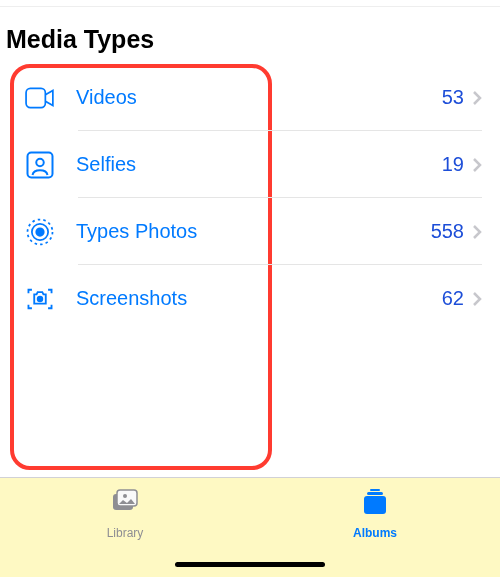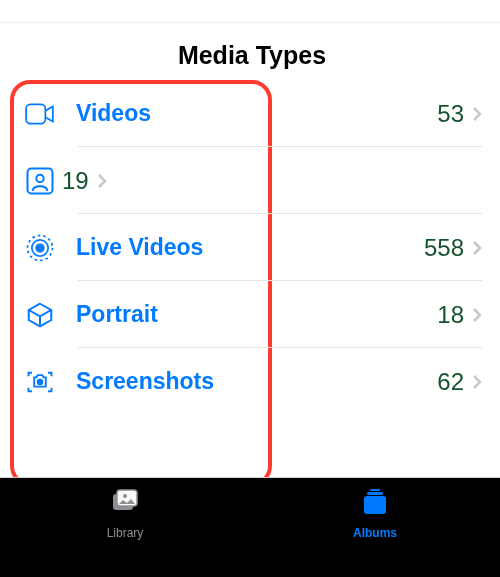--- a/index.html
+++ b/index.html
@@ -9,24 +9,23 @@
       font-family: -apple-system, BlinkMacSystemFont, "Helvetica Neue", sans-serif;
     }
     body {
       width: 500px;
       height: 577px;
       background: #fff;
       position: relative;
       overflow: hidden;
     }
     .header {
-      padding: 18px 20px 10px 24px;
+      padding: 18px 20px 10px 6px;
       border-top: 1px solid #eee;
-      margin-top: 22px;
-      text-align: center;
+      margin-top: 6px;
     }
     .header h2 {
       font-size: 25px;
       font-weight: 700;
       color: #000;
     }
     .list {
       position: relative;
       padding: 0 18px;
     }
@@ -61,46 +60,46 @@
       align-items: center;
       color: #007aff;
     }
     .icon-wrap svg {
       width: 30px;
       height: 30px;
     }
     .label {
       flex: 1;
       color: #007aff;
-      font-size: 23px;
-      font-weight: 700;
+      font-size: 20px;
+      font-weight: 400;
       padding-left: 14px;
     }
     .count {
-      color: #14532d;
-      font-size: 24px;
+      color: #1d4ed8;
+      font-size: 20px;
       padding-right: 8px;
     }
     .chev {
       color: #c7c7cc;
       display: flex;
       align-items: center;
     }
     .chev svg {
       width: 10px;
       height: 16px;
     }
     .tabbar {
       position: absolute;
       left: 0;
       right: 0;
       bottom: 0;
       height: 100px;
       border-top: 1px solid #d1d1d6;
-      background: #000000;
+      background: #fef9c3;
       display: flex;
       justify-content: space-around;
       padding-top: 8px;
     }
     .tab {
       width: 100px;
       display: flex;
       flex-direction: column;
       align-items: center;
       color: #8e8e93;
@@ -160,63 +159,48 @@
   </div>
 
   <div class="row">
     <span class="icon-wrap">
       <svg viewBox="0 0 24 24" fill="none" stroke="currentColor" stroke-width="1.6">
         <rect x="2" y="2" width="20" height="20" rx="3"></rect>
         <circle cx="12" cy="10" r="3"></circle>
         <path d="M6 20 C7 15 17 15 18 20"></path>
       </svg>
     </span>
+    <span class="label">Selfies</span>
     <span class="count">19</span>
     <span class="chev">
       <svg viewBox="0 0 10 16" fill="none" stroke="currentColor" stroke-width="2.5">
           <path d="M2 2 L8 8 L2 14"></path>
         </svg>
     </span>
     <div class="row-sep"></div>
   </div>
 
   <div class="row">
     <span class="icon-wrap">
       <svg viewBox="0 0 24 24" fill="none" stroke="currentColor" stroke-width="1.4">
         <circle cx="12" cy="12" r="3" fill="currentColor"></circle>
         <circle cx="12" cy="12" r="6.5"></circle>
         <circle cx="12" cy="12" r="10" stroke-dasharray="2 2.5"></circle>
       </svg>
     </span>
-    <span class="label">Live Videos</span>
+    <span class="label">Types Photos</span>
     <span class="count">558</span>
     <span class="chev">
       <svg viewBox="0 0 10 16" fill="none" stroke="currentColor" stroke-width="2.5">
           <path d="M2 2 L8 8 L2 14"></path>
         </svg>
     </span>
     <div class="row-sep"></div>
   </div>
 
-  <div class="row">
-    <span class="icon-wrap">
-      <svg viewBox="0 0 24 24" fill="none" stroke="currentColor" stroke-width="1.6">
-        <path d="M12 3 L21 8 V16 L12 21 L3 16 V8 Z"></path>
-        <path d="M3 8 L12 13 L21 8 M12 13 V21"></path>
-      </svg>
-    </span>
-    <span class="label">Portrait</span>
-    <span class="count">18</span>
-    <span class="chev">
-      <svg viewBox="0 0 10 16" fill="none" stroke="currentColor" stroke-width="2.5">
-          <path d="M2 2 L8 8 L2 14"></path>
-        </svg>
-    </span>
-    <div class="row-sep"></div>
-  </div>
 
 
   <div class="row">
     <span class="icon-wrap">
       <svg viewBox="0 0 26 24" fill="none" stroke="currentColor" stroke-width="1.6">
         <path d="M3 7 V4 H6 M20 4 H23 V7 M23 17 V20 H20 M6 20 H3 V17"></path>
         <path d="M8 8 H10 L11 6 H15 L16 8 H18 V16 H8 Z"></path>
         <circle cx="13" cy="12" r="2" fill="currentColor"></circle>
       </svg>
     </span>

